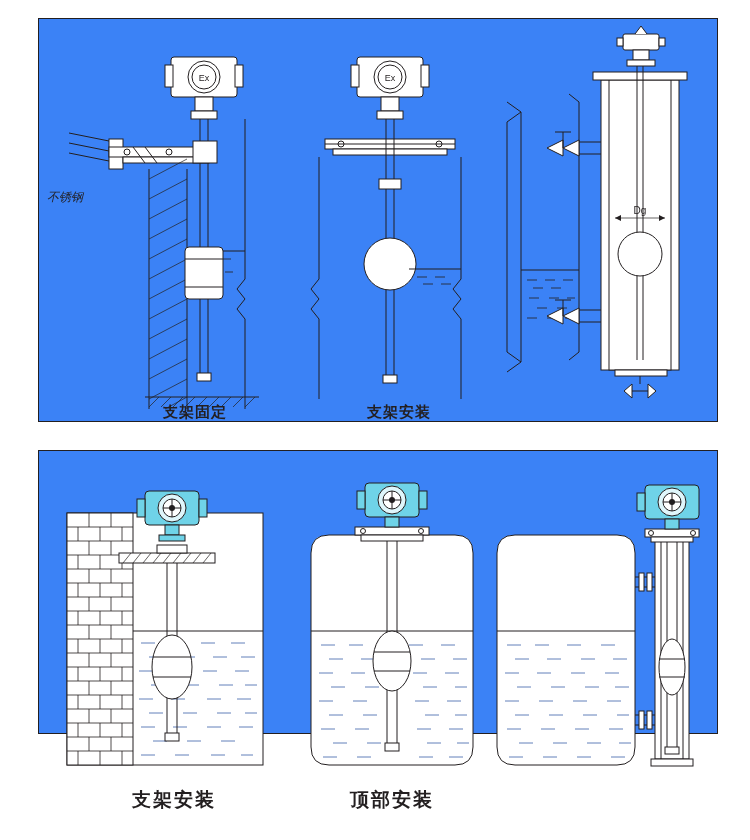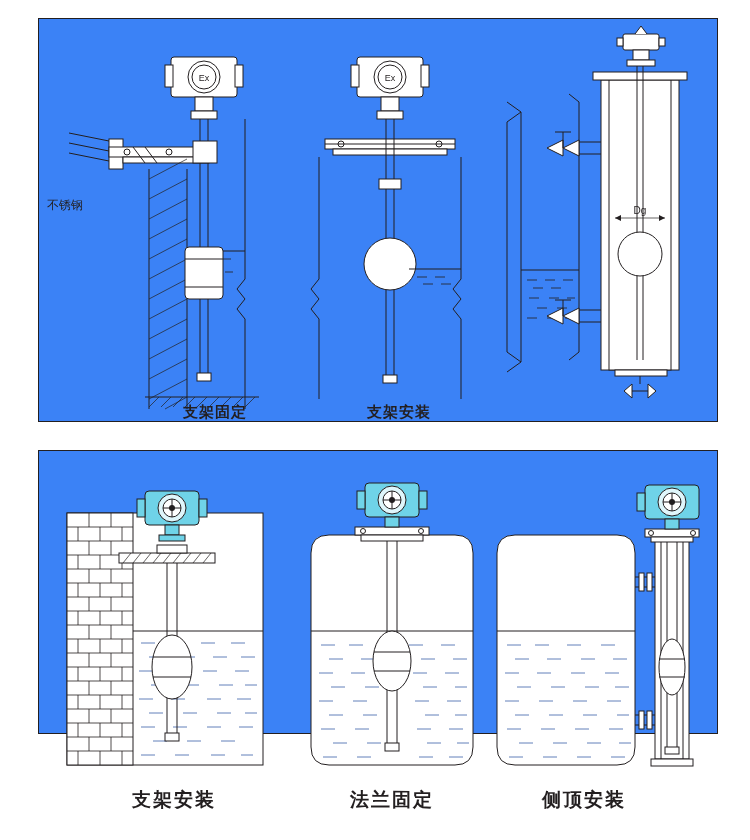--- a/index.html
+++ b/index.html
@@ -131,23 +131,23 @@
         <path d="M140 230 l10 0 M156 230 l10 0 M172 230 l10 0 M146 236 l10 0 M164 236 l10 0" stroke-width="0.8"></path>
         <path d="M140 243 l10 0 M158 243 l10 0 M176 243 l8 0" stroke-width="0.8"></path>
 
         <rect x="136" y="218" width="38" height="52" rx="4" fill="#ffffff"></rect>
         <line x1="136" y1="230" x2="174" y2="230"></line>
         <line x1="136" y1="258" x2="174" y2="258"></line>
 
         <rect x="148" y="344" width="14" height="8" fill="#ffffff"></rect>
       </g>
     </svg>
-    <div class="label-small" style="left:-2px; top:168px;">不锈钢</div>
+    <div class="label-small" style="left:-2px; top:160px;font-style:italic;">不锈钢</div>
   </div>
-  <div class="caption caption-top" style="left:106px; top:384px; width:140px;">支架固定</div>
+  <div class="caption caption-top" style="left:86px; top:384px; width:140px;">支架固定</div>
 
   <div class="fig" id="fig-flange-fixed" style="left:250px; top:10px; width:200px; height:370px;">
     <svg width="200" height="370" viewBox="0 0 200 370">
       <g fill="none" stroke="#231f20" stroke-width="1">
 
         <rect x="68" y="28" width="66" height="40" rx="3" fill="#ffffff"></rect>
         <rect x="62" y="36" width="8" height="22" fill="#ffffff"></rect>
         <rect x="132" y="36" width="8" height="22" fill="#ffffff"></rect>
         <circle cx="101" cy="48" r="16" fill="#ffffff"></circle>
         <circle cx="101" cy="48" r="12" fill="#ffffff"></circle>
@@ -461,21 +461,21 @@
         <line x1="100" y1="70" x2="100" y2="278" stroke="#231f20"></line>
 
         <ellipse cx="95" cy="190" rx="19" ry="30" fill="#ffffff"></ellipse>
         <line x1="77" y1="181" x2="113" y2="181"></line>
         <line x1="77" y1="200" x2="113" y2="200"></line>
 
         <rect x="88" y="272" width="14" height="8" fill="#ffffff"></rect>
       </g>
     </svg>
   </div>
-  <div class="caption caption-bottom" style="left:268px; top:336px; width:170px;">法兰固定</div>
+  <div class="caption caption-bottom" style="left:268px; top:336px; width:170px;">顶部安装</div>
 
   <div class="fig" id="fig-side-top-mount" style="left:452px; top:20px; width:212px; height:300px;">
     <svg width="212" height="300" viewBox="0 0 212 300">
       <g fill="none" stroke="#231f20" stroke-width="1">
 
         <path d="M6 82 q0 -18 18 -18 l102 0 q18 0 18 18 l0 194 q0 18 -18 18 l-102 0 q-18 0 -18 -18 z" fill="#ffffff"></path>
 
         <line x1="6" y1="160" x2="144" y2="160"></line>
         <g stroke-width="0.8" stroke="#3a5fa8">
           <line x1="16" y1="174" x2="30" y2="174"></line>
@@ -548,14 +548,13 @@
 
         <line x1="144" y1="244" x2="164" y2="244"></line>
         <line x1="144" y1="254" x2="164" y2="254"></line>
         <rect x="148" y="240" width="5" height="18" fill="#ffffff"></rect>
         <rect x="156" y="240" width="5" height="18" fill="#ffffff"></rect>
 
         <rect x="160" y="288" width="42" height="7" fill="#ffffff"></rect>
       </g>
     </svg>
   </div>
-  <div class="caption caption-bottom" style="left:460px; top:336px; width:170px;">侧顶安装</div>
 </div>
 
 </body></html>

